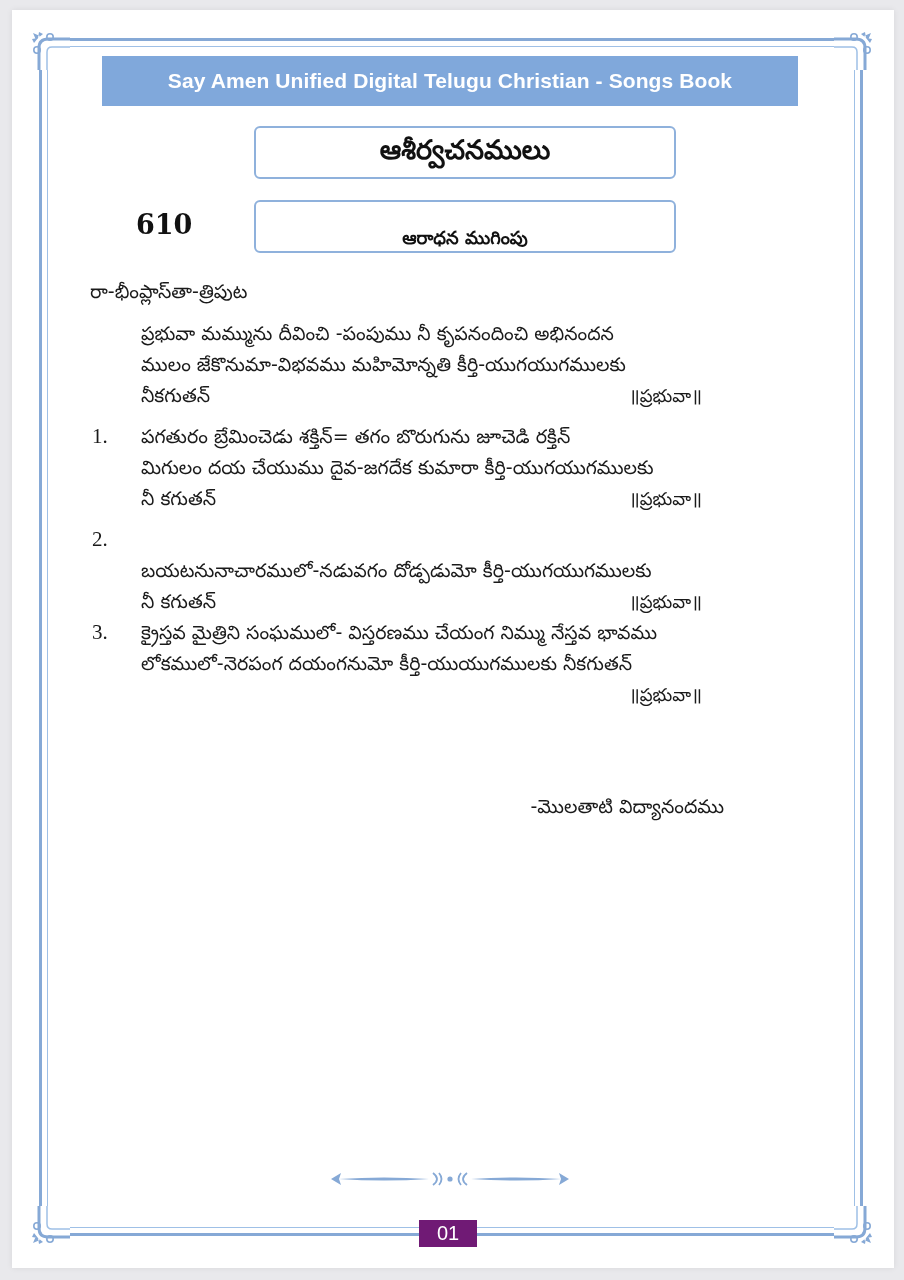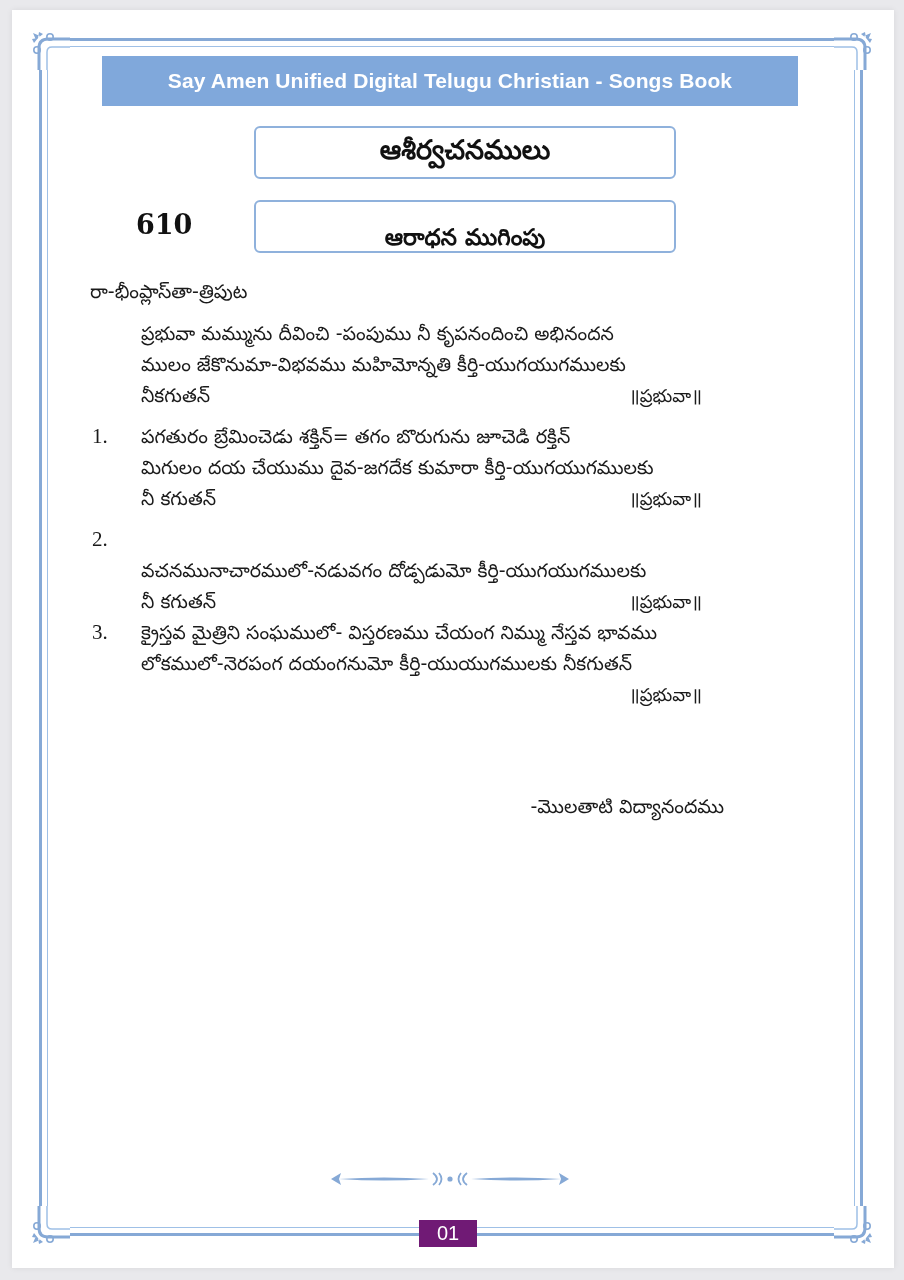--- a/index.html
+++ b/index.html
@@ -87,21 +87,21 @@
       justify-content: center;
       background: #ffffff;
     }
     .title-box.main { top: 126px; }
     .title-box.sub { top: 200px; }
     .title-text {
       font-weight: bold;
       font-size: 27px;
       color: #111;
     }
-    .title-box.sub .title-text { font-size: 23px; margin-top: 26px; }
+    .title-box.sub .title-text { font-size: 18px; margin-top: 26px; }
 
     .song-number {
       position: absolute;
       left: 136px;
       top: 209px;
       font-family: "DejaVu Serif", "Liberation Serif", serif;
       font-weight: bold;
       font-size: 27px;
       color: #111;
     }
@@ -269,21 +269,21 @@
     <span class="text">నీ కగుతన్</span>
     <span class="refrain">॥ప్రభువా॥</span>
   </div>
 
   <div class="gap"></div>
 
   <div class="line">
     <span class="num">2.</span>
   </div>
   <div class="line">
-    <span class="text">వచనమునాచారములో-నడువగం దోడ్పడుమో కీర్తి-యుగయుగములకు</span>
+    <span class="text">బయటనునాచారములో-నడువగం దోడ్పడుమో కీర్తి-యుగయుగములకు</span>
   </div>
   <div class="line">
     <span class="text">నీ కగుతన్</span>
     <span class="refrain">॥ప్రభువా॥</span>
   </div>
 
   <div class="line">
     <span class="num">3.</span>
     <span class="text">క్రైస్తవ మైత్రిని సంఘములో- విస్తరణము చేయంగ నిమ్ము నేస్తవ భావము</span>
   </div>

